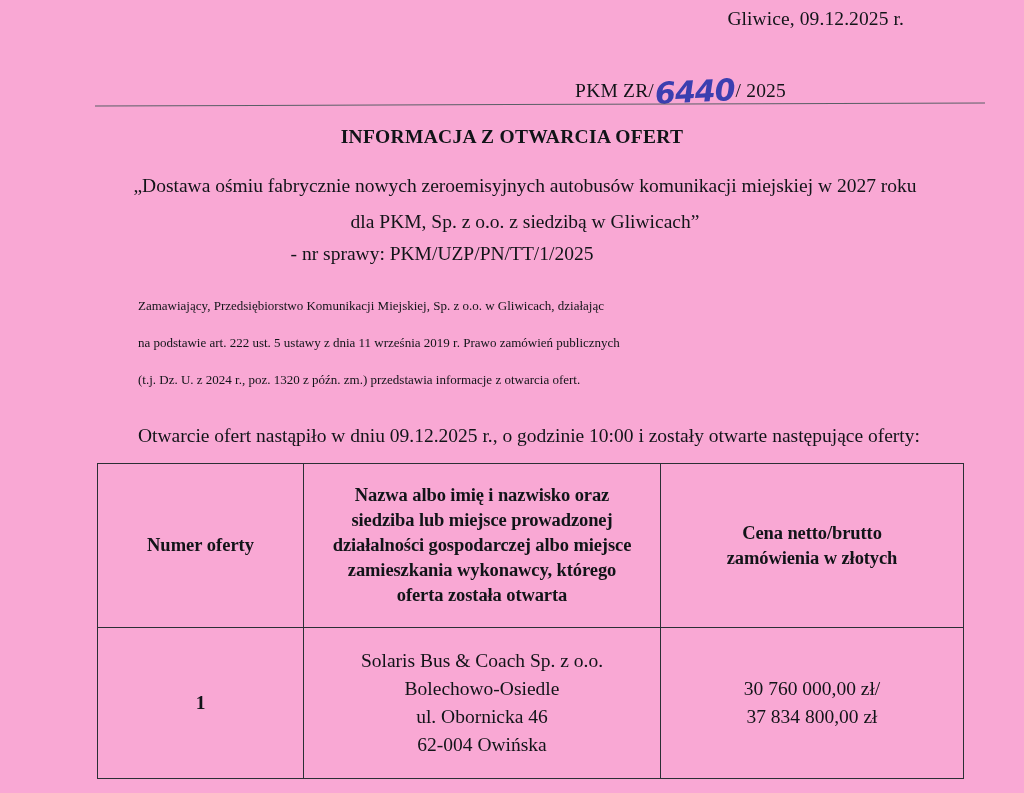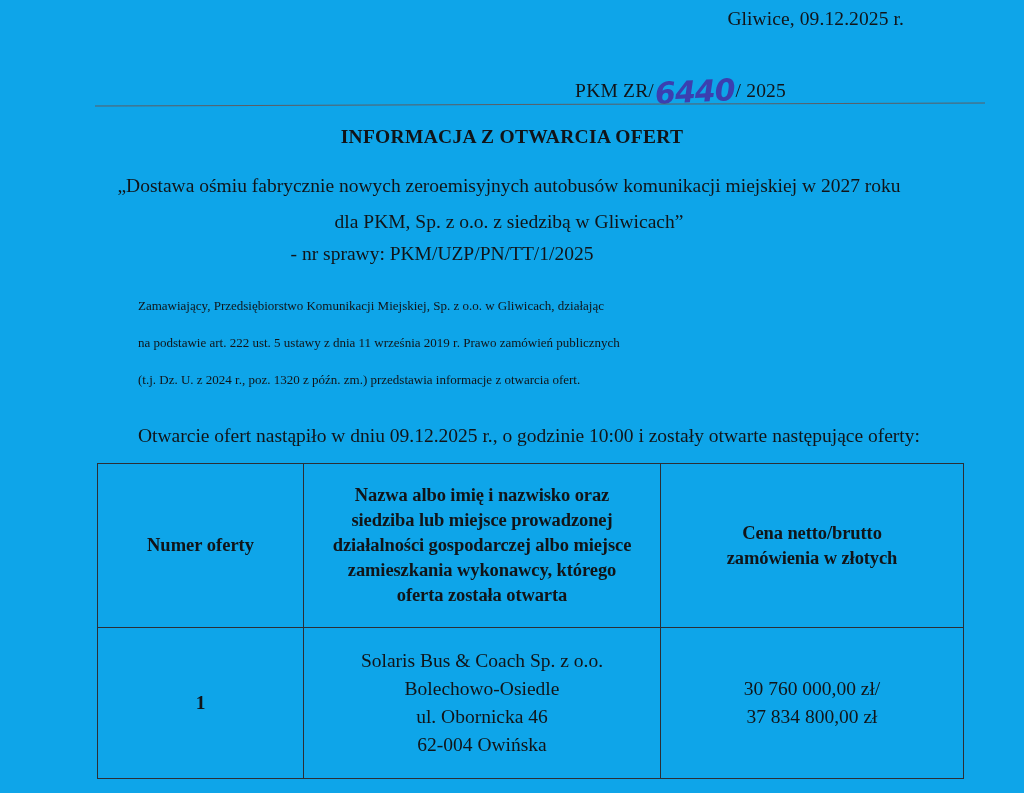--- a/index.html
+++ b/index.html
@@ -12,21 +12,21 @@
     background: #fdfdfd;
     font-family: "Liberation Serif", "DejaVu Serif", serif;
     color: #111418;
     position: relative;
     overflow: hidden;
   }
 
   .page {
     position: absolute;
     inset: 0;
-    background: #0ea5e9;
+    background: #f9a8d4;
   }
 
   
   .place-date {
     position: absolute;
     top: 8px;
     left: 0;
     width: 904px;
     text-align: right;
     font-size: 19.5px;
@@ -75,21 +75,21 @@
     width: 1024px;
     text-align: center;
     font-size: 19.5px;
     font-weight: bold;
     letter-spacing: 0.3px;
   }
 
   .subject {
     position: absolute;
     top: 168px;
-    left: 114px;
+    left: 130px;
     width: 790px;
     text-align: center;
     font-size: 19.5px;
     line-height: 36px;
   }
 
   .case-no {
     position: absolute;
     top: 243px;
     left: 0;

